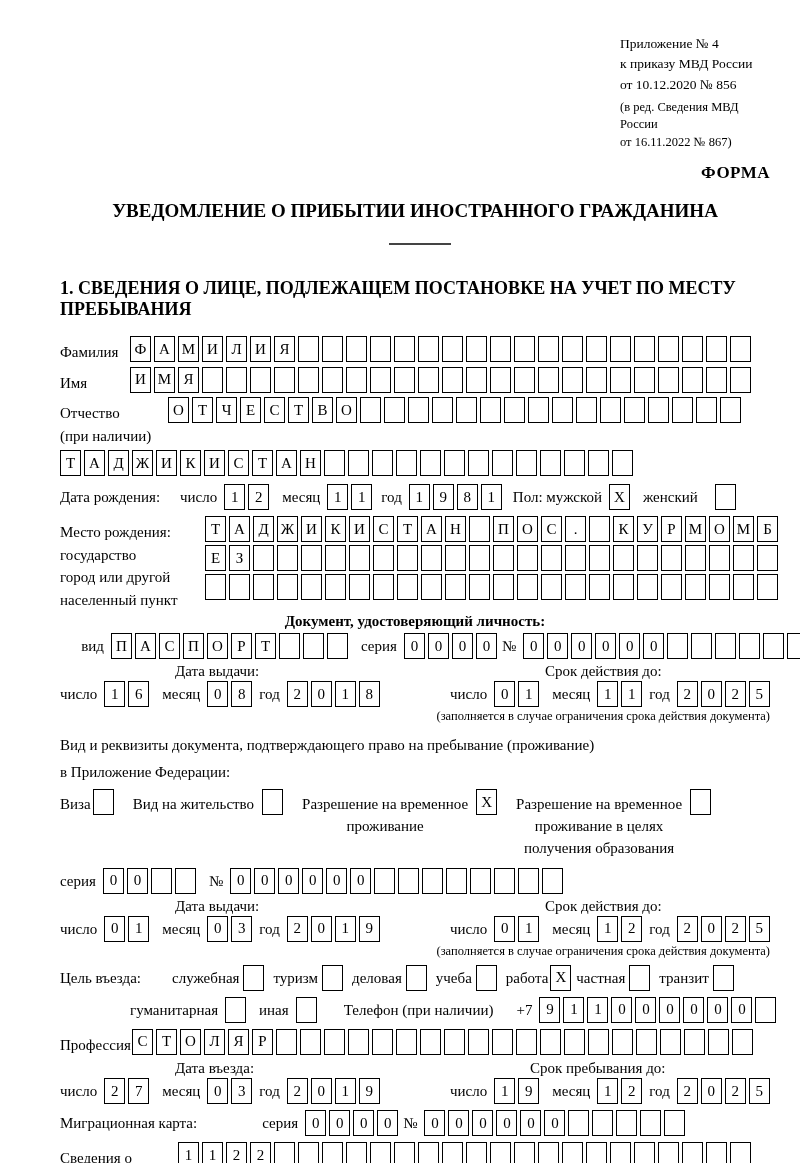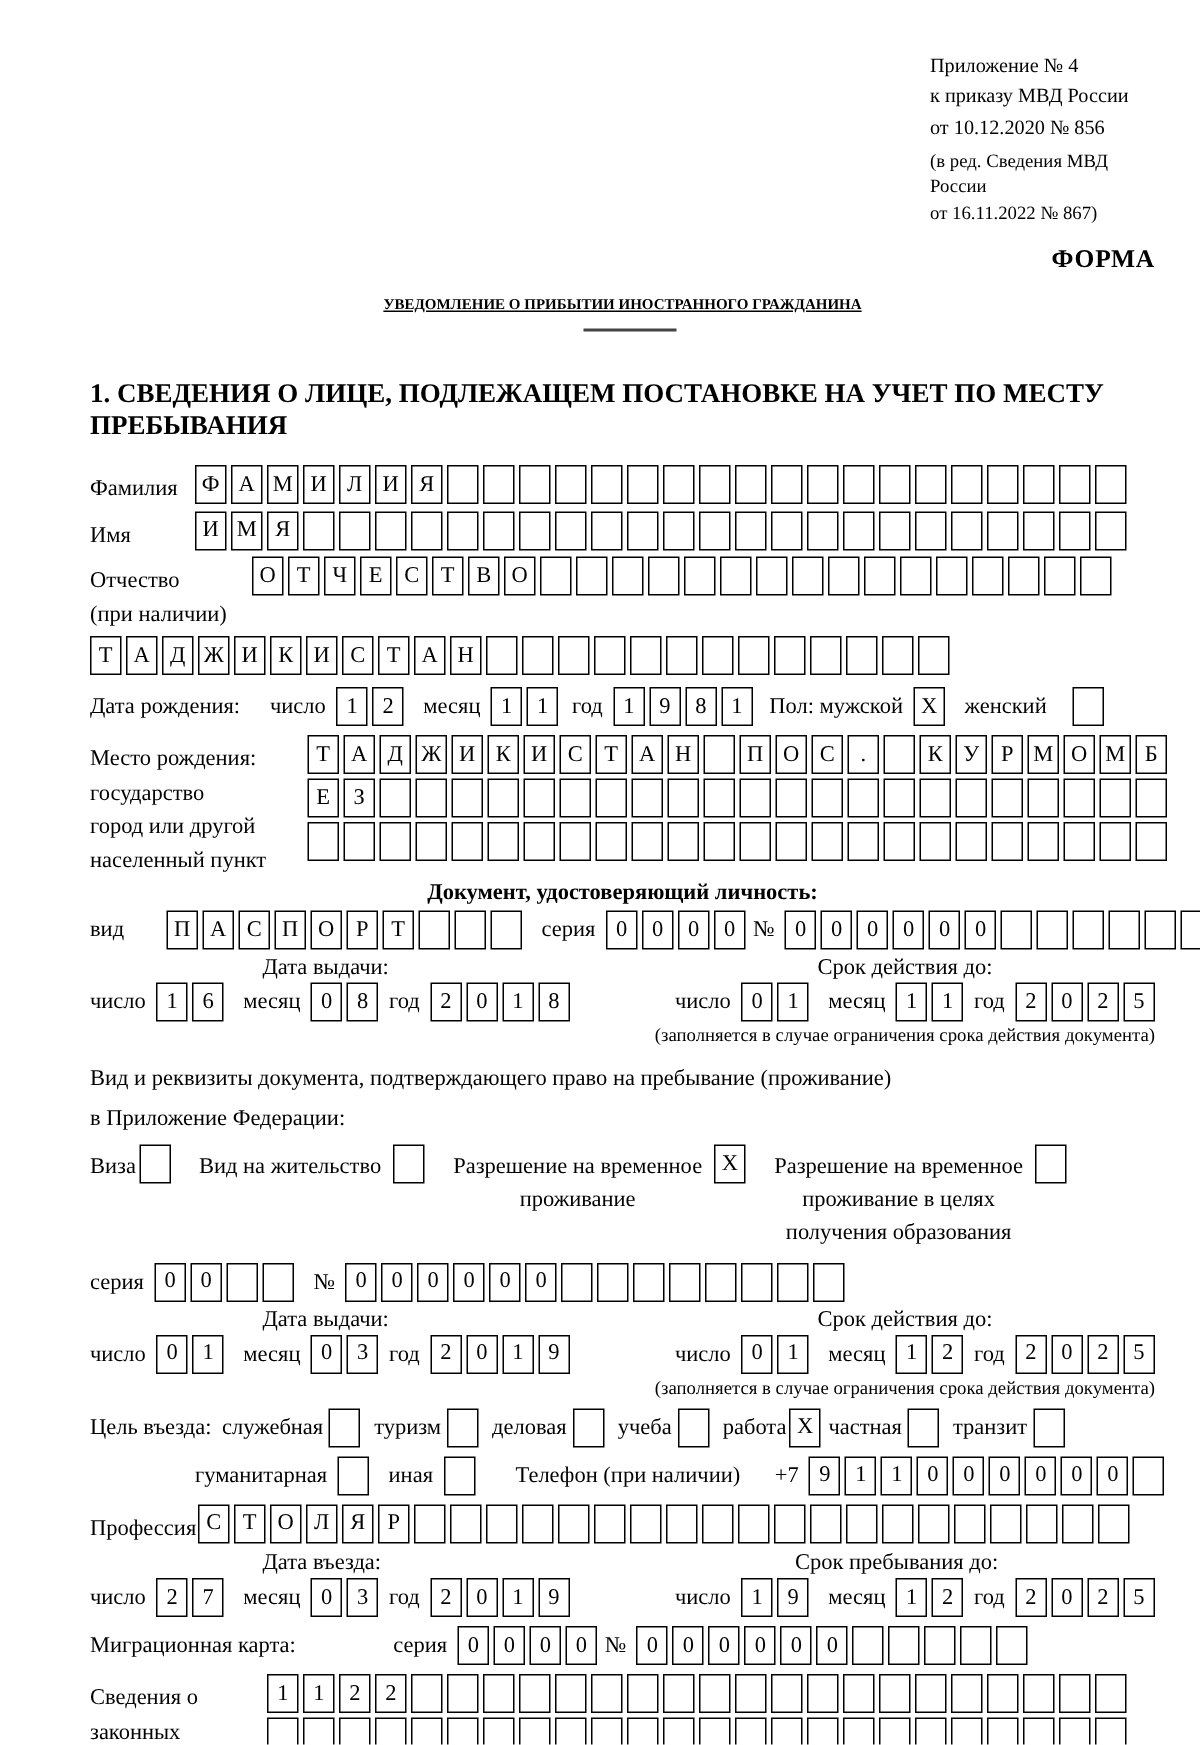--- a/index.html
+++ b/index.html
@@ -7,21 +7,21 @@
        font-family:"Liberation Serif","DejaVu Serif",serif;font-size:15px;}
   .page{box-sizing:border-box;width:800px;height:1091px;padding:34px 30px 10px 60px;}
 
   
   .hdr{margin-left:560px;font-size:13.5px;line-height:1.5;}
   .hdr .sub{font-size:12.5px;line-height:1.4;}
   .hdr .sub.first{margin-top:4px;}
   .forma{text-align:right;font-weight:bold;font-size:17px;margin-top:12px;letter-spacing:.5px;}
 
   
-  .title{text-align:center;font-weight:bold;font-size:10px;line-height:1.45;margin-top:14px;text-decoration:underline;}
+  .title{text-align:center;font-weight:bold;font-size:19px;line-height:1.45;margin-top:14px;}
   .t-underline{display:inline-block;width:62px;border-bottom:2.5px solid #444;margin-left:10px;vertical-align:baseline;}
   .section{font-weight:bold;font-size:18px;margin-top:26px;}
 
   
   .frow{display:flex;align-items:flex-start;margin-top:3px;}
   .lblcol{flex:none;padding-top:5px;line-height:1.5;}
   .cells{display:flex;flex:none;}
   .cell{flex:none;width:21px;height:26px;border:1.5px solid #000;margin-right:3px;
         display:flex;align-items:center;justify-content:center;
         font-size:15px;box-sizing:border-box;background:#fff;}
@@ -312,21 +312,21 @@
           <span class="cell"></span>
           <span class="cell"></span>
           <span class="cell"></span>
           <span class="cell"></span>
         </div>
     </div>
   </div>
 
   <div class="center-bold" style="margin-top:2px;">Документ, удостоверяющий личность:</div>
   <div class="frow">
-    <span class="inl" style="width:44px;">вид</span>
+    <span class="inl" style="width:44px;text-align:right;">вид</span>
     <span class="cells">
         <span class="cell">П</span>
         <span class="cell">А</span>
         <span class="cell">С</span>
         <span class="cell">П</span>
         <span class="cell">О</span>
         <span class="cell">Р</span>
         <span class="cell">Т</span>
         <span class="cell"></span>
         <span class="cell"></span>
@@ -504,21 +504,21 @@
           <span class="cell">0</span>
           <span class="cell">2</span>
           <span class="cell">5</span>
         </span>
     </div>
   </div>
   <div class="note">(заполняется в случае ограничения срока действия документа)</div>
 
   <div class="frow mt6">
     <span class="inl">Цель въезда:</span>
-    <span class="inl" style="margin-right:4px;">служебная</span>
+    <span class="inl" style="margin-right:4px;margin-left:24px;">служебная</span>
     <span class="cells">
         <span class="cell"></span>
       </span>
     <span class="inl" style="margin-left:6px;margin-right:4px;">туризм</span>
     <span class="cells">
         <span class="cell"></span>
       </span>
     <span class="inl" style="margin-left:6px;margin-right:4px;">деловая</span>
     <span class="cells">
         <span class="cell"></span>

